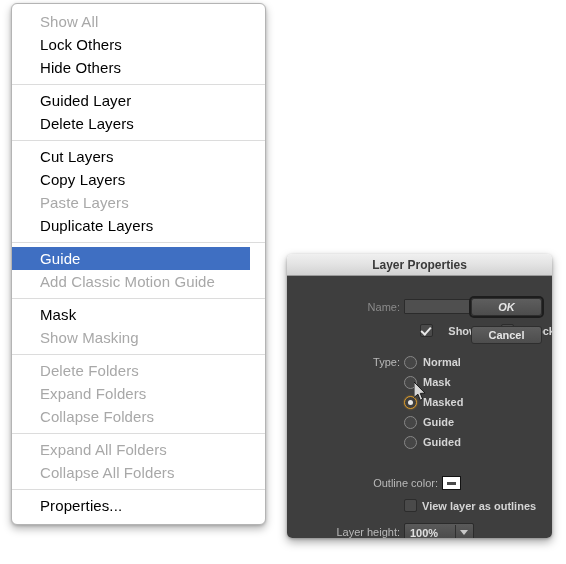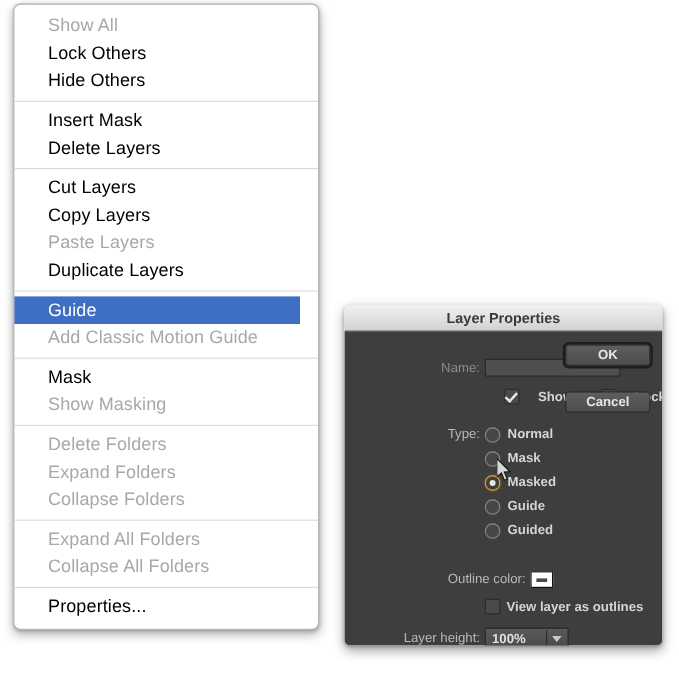--- a/index.html
+++ b/index.html
@@ -176,22 +176,23 @@
     color: #e6e6e6;
     font-size: 11px;
     font-weight: bold;
     display: flex;
     align-items: center;
     justify-content: center;
     box-sizing: border-box;
     font-family: "Liberation Sans", sans-serif;
   }
   #ok-button {
-    top: 11px;
+    top: 22px;
     box-shadow: 0 0 0 2px #1d1d1d;
+    font-style: italic;
   }
   #cancel-button {
     top: 50px;
   }
 
   
   #type-block {
     position: absolute;
     left: 0;
     top: 76px;
@@ -338,21 +339,21 @@
 <body>
 
 <div id="context-menu">
     <div class="menu-group">
       <div class="menu-item disabled">Show All</div>
       <div class="menu-item">Lock Others</div>
       <div class="menu-item">Hide Others</div>
     </div>
     <div class="menu-sep"></div>
     <div class="menu-group">
-      <div class="menu-item">Insert Mask</div>
+      <div class="menu-item">Guided Layer</div>
       <div class="menu-item">Delete Layers</div>
     </div>
     <div class="menu-sep"></div>
     <div class="menu-group">
       <div class="menu-item">Cut Layers</div>
       <div class="menu-item">Copy Layers</div>
       <div class="menu-item disabled">Paste Layers</div>
       <div class="menu-item">Duplicate Layers</div>
     </div>
     <div class="menu-sep"></div>

